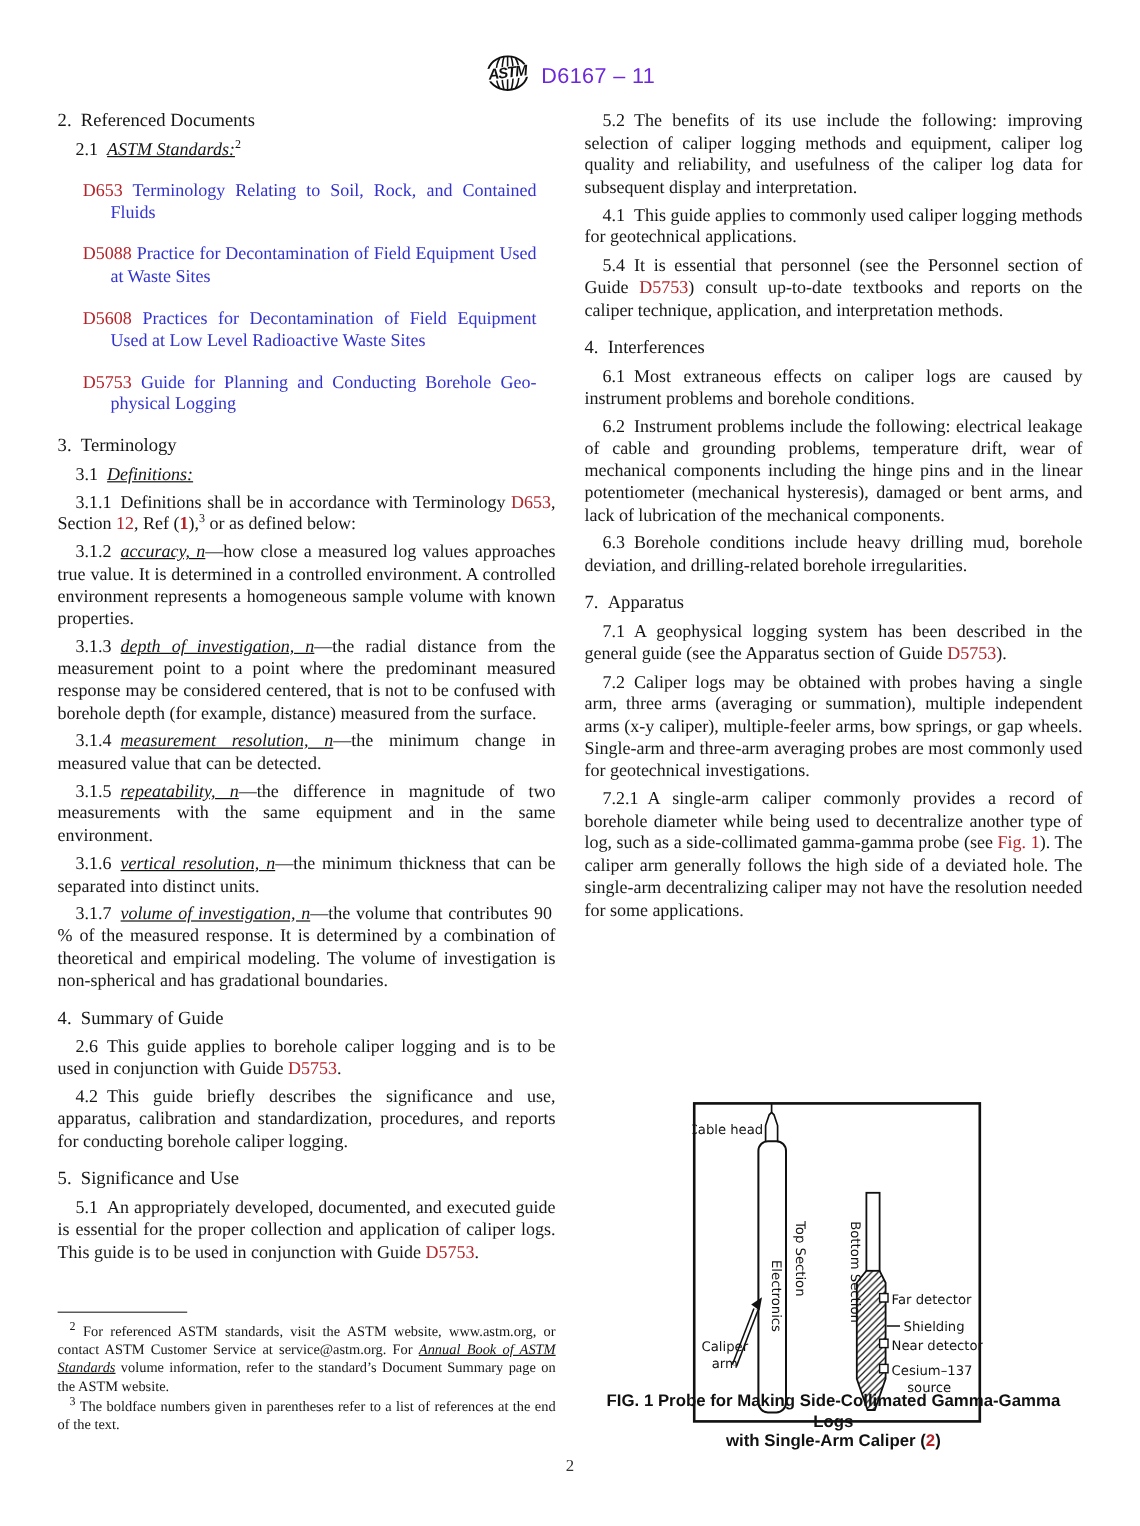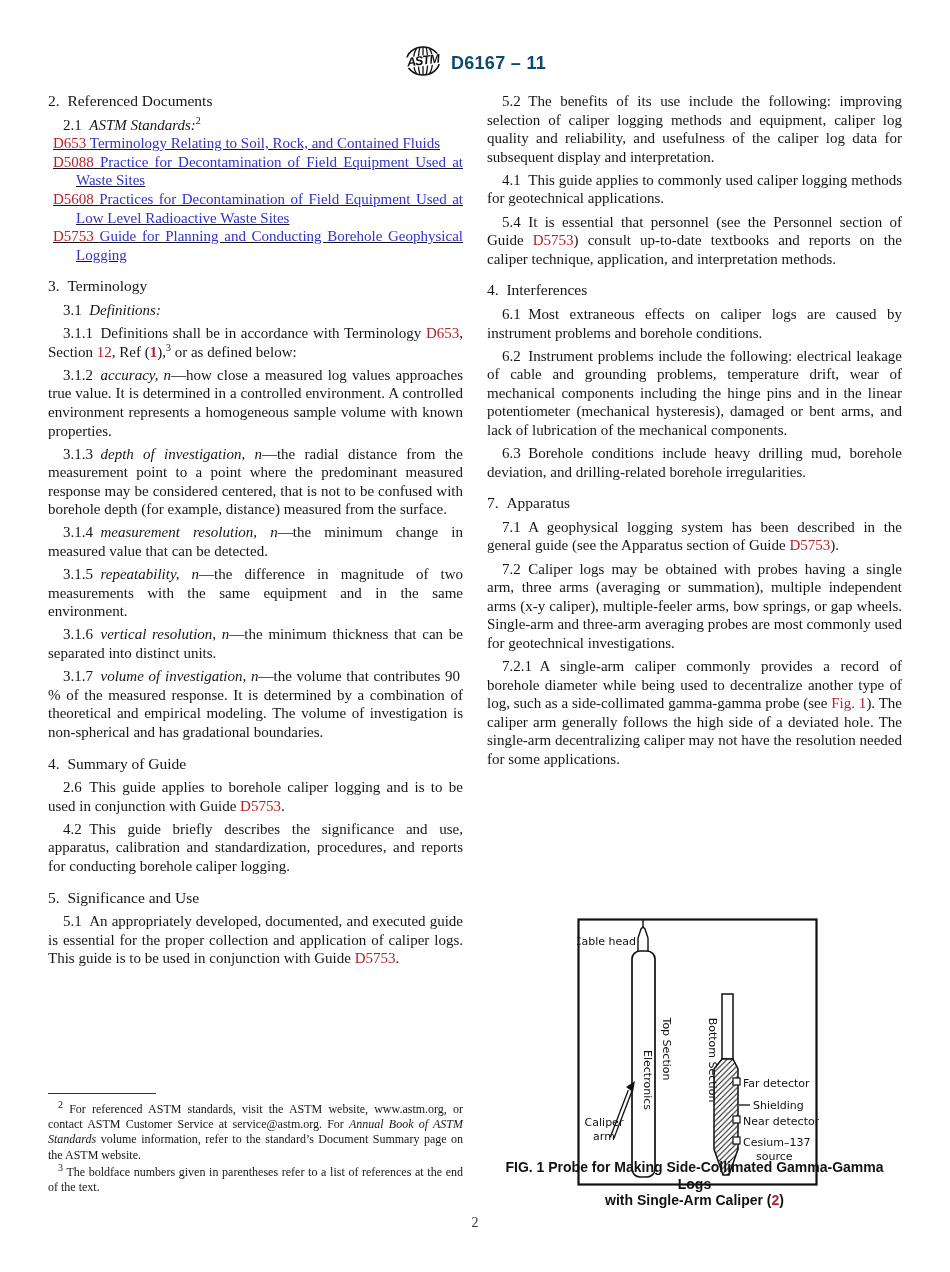--- a/index.html
+++ b/index.html
@@ -1,31 +1,31 @@
 <!DOCTYPE html>
 <html style="--red: #b5232a; --blue: #3232cd;"><head>
 <meta charset="utf-8">
 <style>
   html,body{margin:0;padding:0;background:#888;}
   .page{position:relative;width:950px;height:1272px;margin:0 auto;background:#ffffff;
         font-family:"Liberation Serif","DejaVu Serif",serif;color:#161616;overflow:hidden;}
   
   .doc-header{position:absolute;top:44px;left:0;right:0;display:flex;justify-content:center;
               align-items:center;gap:9px;}
-  .doc-title{font-family:"Liberation Sans","DejaVu Sans",sans-serif;font-weight:bold;
-             font-size:18px;letter-spacing:.3px;color:#0c4a6e;}
+  .doc-title{font-family:"Liberation Sans","DejaVu Sans",sans-serif;font-weight:normal;
+             font-size:18px;letter-spacing:.3px;color:#6d28d9;}
   
   .col{position:absolute;top:92px;width:415px;font-size:15px;line-height:18.6px;text-align:justify;}
   .col-left{left:48px;}
   .col-right{left:487px;}
   .col > :first-child{margin-top:0;}
   .sec-h{font-size:15.5px;font-weight:normal;margin:13px 0 5px 0;text-align:left;}
   .para{margin:4.5px 0 0 0;text-indent:15px;}
-  .ref-item{margin:0;padding-left:28px;text-indent:-23px;text-decoration:underline;}
-  .i{font-style:italic;}
+  .ref-item{margin:16px;padding-left:28px;text-indent:-23px;}
+  .i{font-style:italic;text-decoration:underline;}
   .lk{color:var(--red,#b5232a);cursor:pointer;}
   .lk.b{font-weight:bold;}
   .bl{color:var(--blue,#3232cd);}
   sup{font-size:10px;line-height:0;}
   
   .footnotes{position:absolute;left:48px;top:1093px;width:415px;}
   .fn-rule{width:108px;border-top:1.4px solid #333;margin-bottom:8px;}
   .footnote{font-size:12px;line-height:15.2px;margin:2px 0 0 0;text-indent:10px;text-align:justify;}
   
   .figure-wrap{position:absolute;left:577px;top:918px;}

